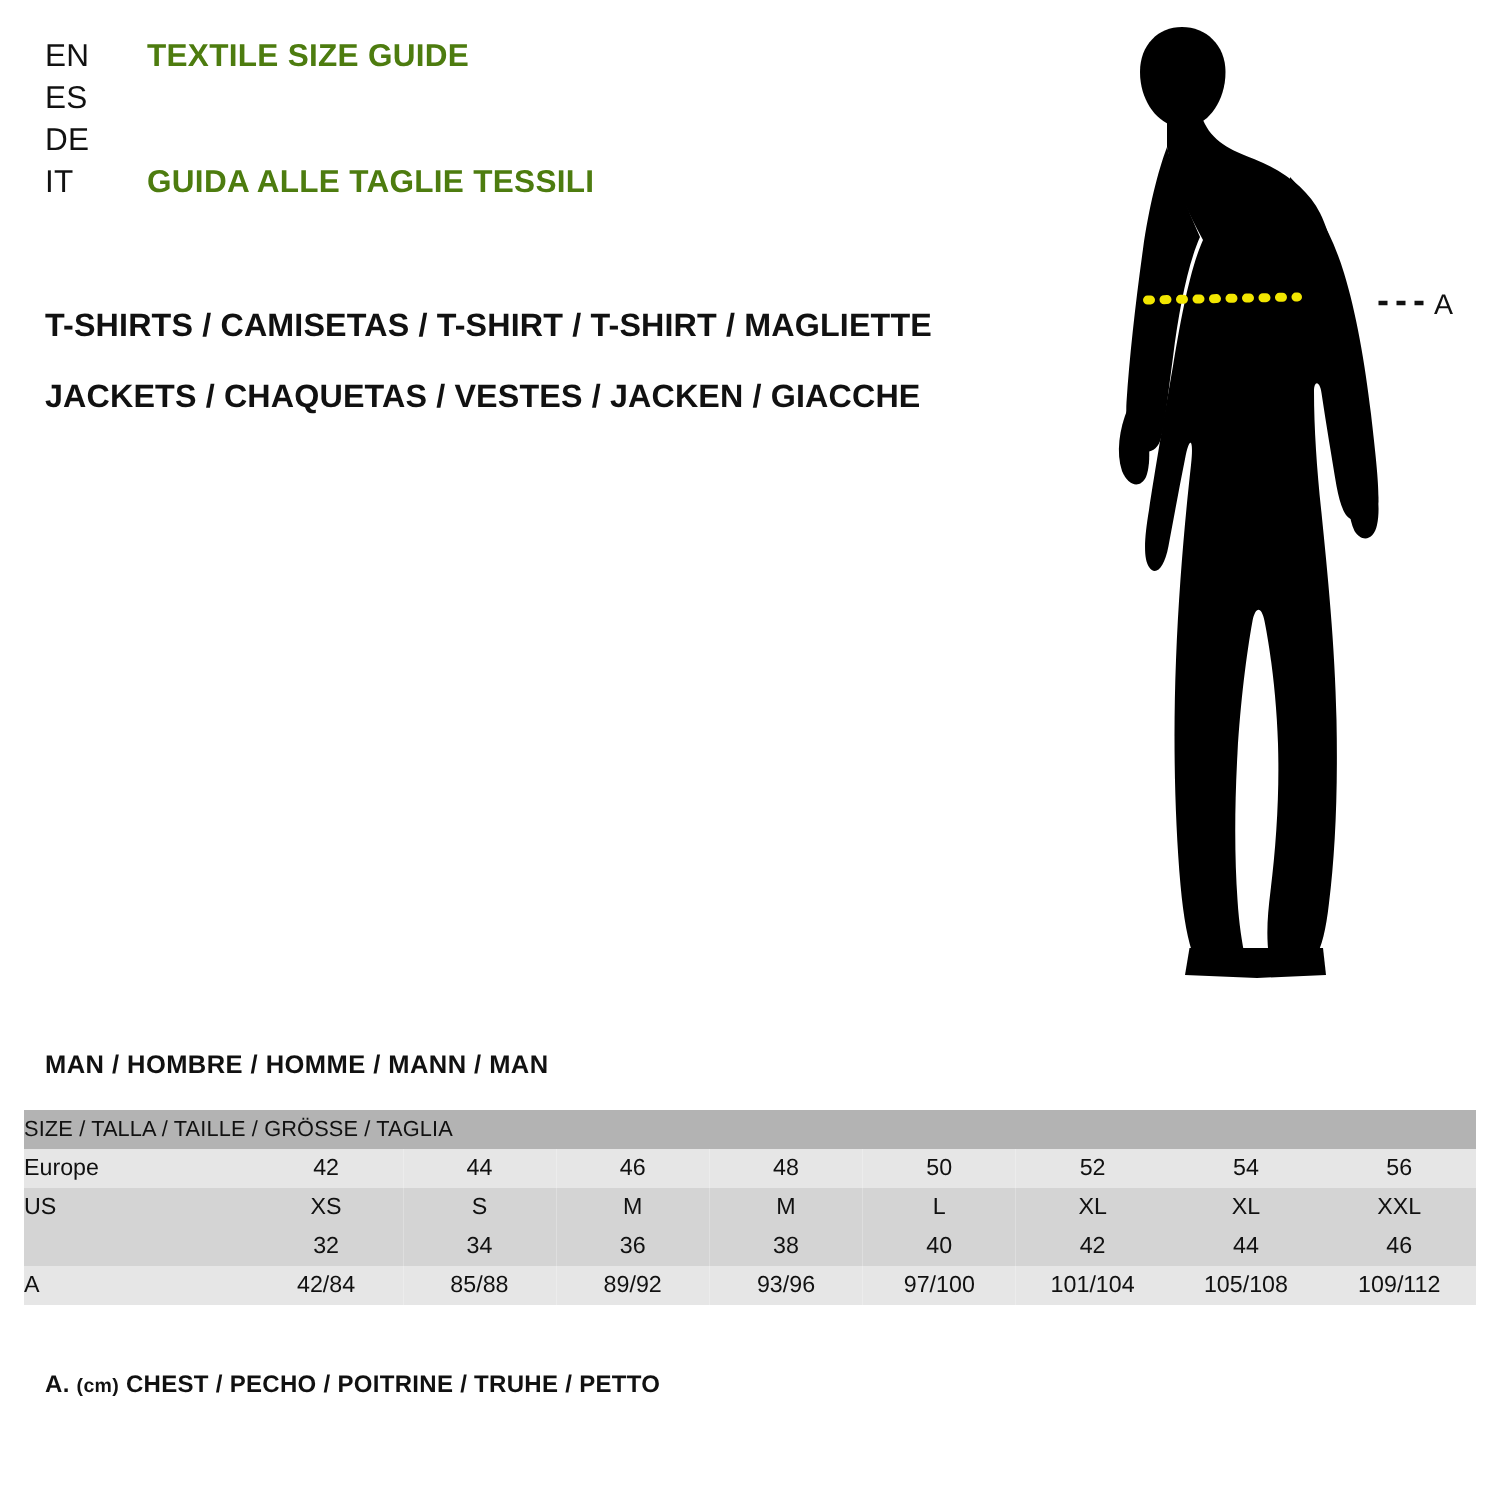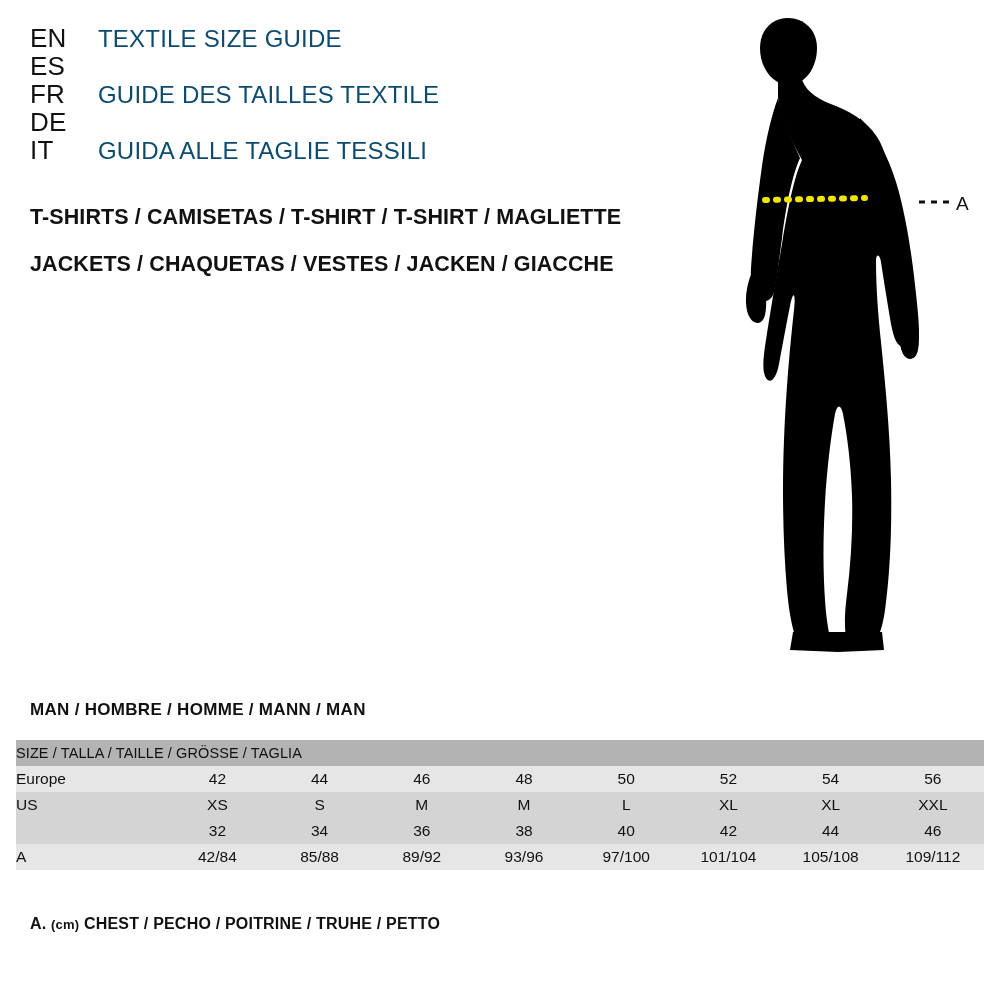--- a/index.html
+++ b/index.html
@@ -24,29 +24,30 @@
     width: 620px;
   }
   .lang-row {
     display: flex;
     align-items: baseline;
     height: 28px;
     line-height: 28px;
   }
   .lang-code {
     width: 68px;
-    font-size: 26px;
+    font-size: 21px;
     letter-spacing: 0.2px;
     color: #111;
   }
   .lang-text {
-    font-size: 24px;
+    font-size: 21px;
     letter-spacing: 0.2px;
-    color: #0c4a6e;
+    color: #4d7c0f;
     white-space: nowrap;
+    font-weight: bold;
   }
 
   
   #category-block {
     position: absolute;
     left: 30px;
     top: 186px;
     width: 640px;
   }
   .cat-line {
@@ -147,24 +148,20 @@
 </head>
 <body>
 
 <div id="lang-block">
   <div class="lang-row">
     <span class="lang-code">EN</span>
     <span class="lang-text">TEXTILE SIZE GUIDE</span>
   </div>
   <div class="lang-row">
     <span class="lang-code">ES</span>
-  </div>
-  <div class="lang-row">
-    <span class="lang-code">FR</span>
-    <span class="lang-text">GUIDE DES TAILLES TEXTILE</span>
   </div>
   <div class="lang-row">
     <span class="lang-code">DE</span>
   </div>
   <div class="lang-row">
     <span class="lang-code">IT</span>
     <span class="lang-text">GUIDA ALLE TAGLIE TESSILI</span>
   </div>
 </div>
 

